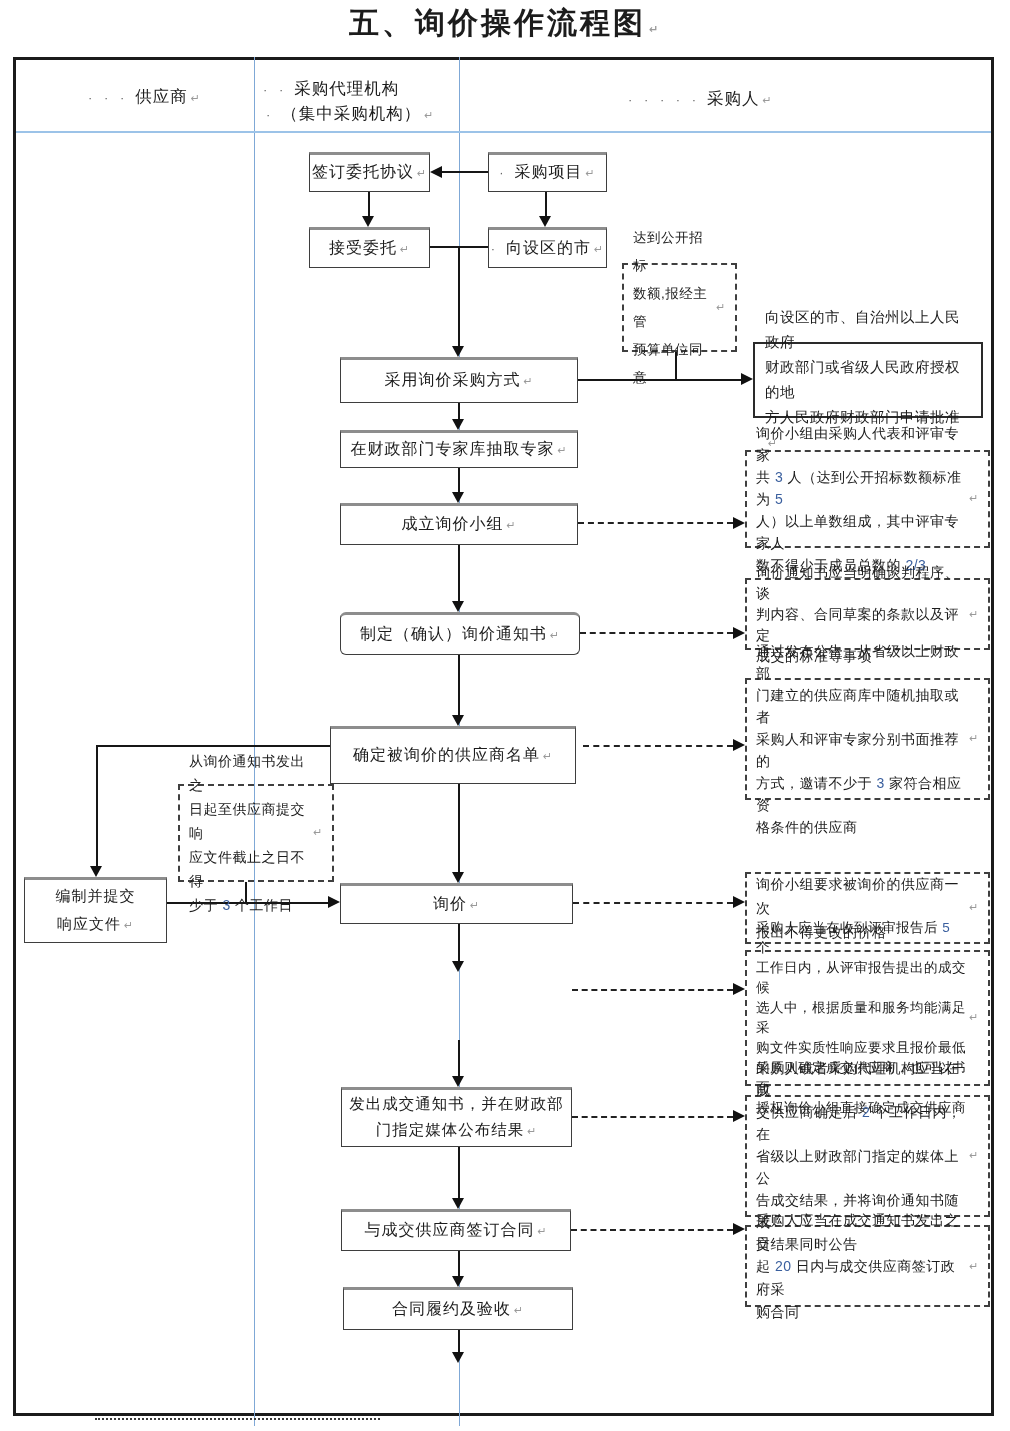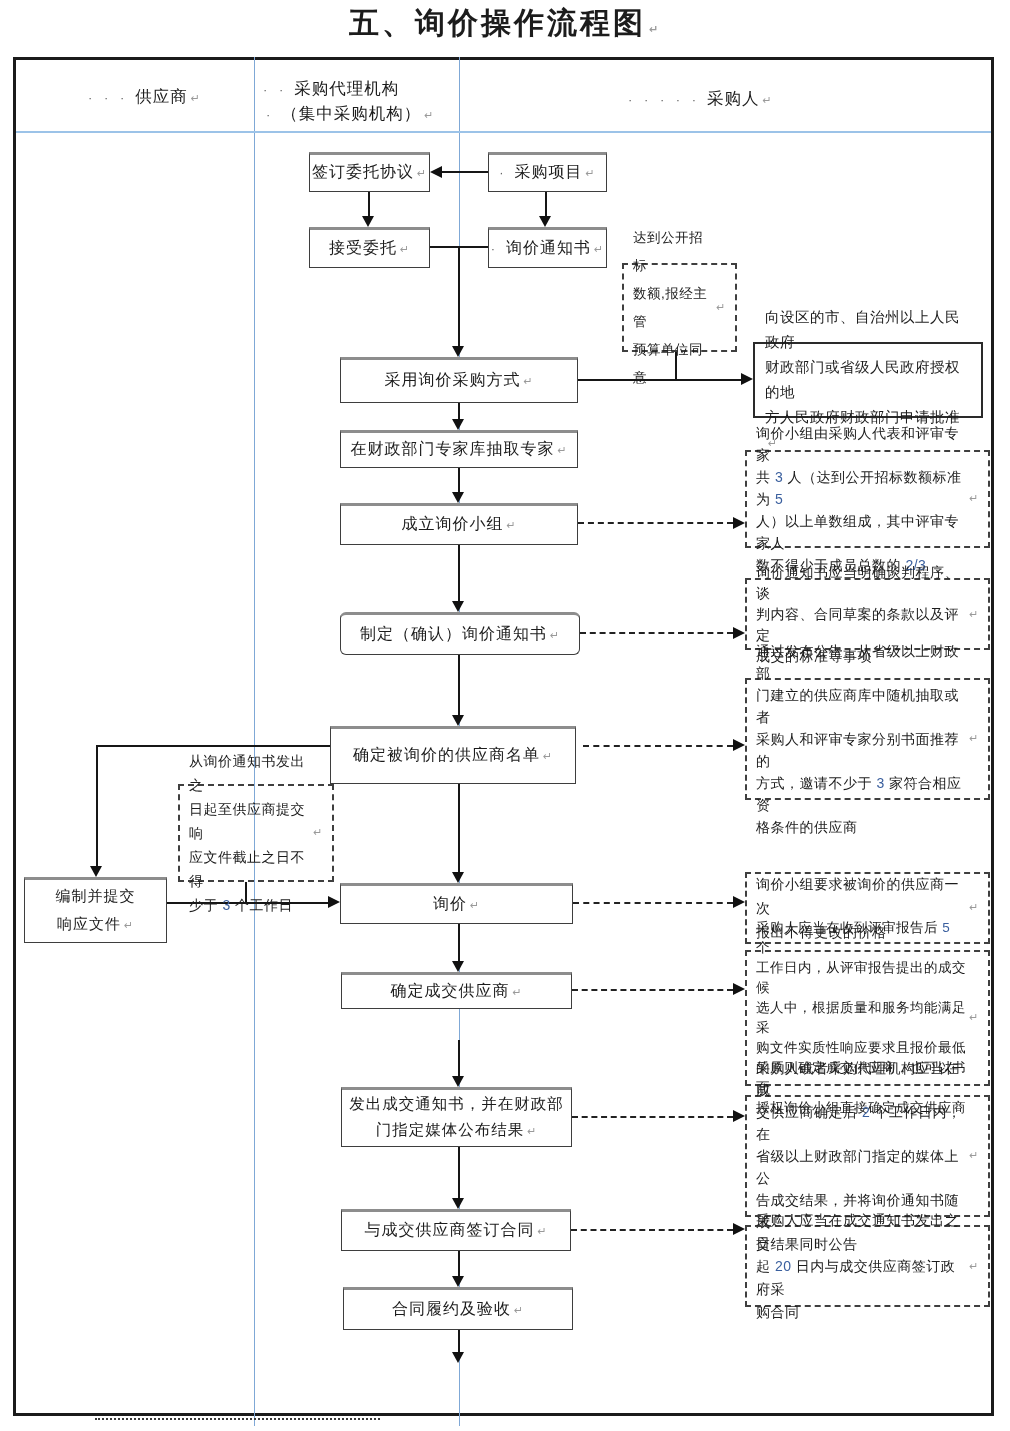--- a/index.html
+++ b/index.html
@@ -110,21 +110,21 @@
   <div class="box" style="left:309px;top:152px;width:121px;height:40px;">
       <span class="txt"><span>签订委托协议</span><span class="rm">↵</span></span>
     </div>
   <div class="box" style="left:488px;top:152px;width:119px;height:40px;">
       <span class="txt"><span class="leader">·</span><span>采购项目</span><span class="rm">↵</span></span>
     </div>
   <div class="box" style="left:309px;top:227px;width:121px;height:41px;">
       <span class="txt"><span>接受委托</span><span class="rm">↵</span></span>
     </div>
   <div class="box" style="left:488px;top:227px;width:119px;height:41px;">
-      <span class="txt"><span class="leader">·</span><span>询价通知书</span><span class="rm">↵</span></span>
+      <span class="txt"><span class="leader">·</span><span>向设区的市</span><span class="rm">↵</span></span>
     </div>
   <div class="box" style="left:340px;top:357px;width:238px;height:46px;">
       <span class="txt"><span>采用询价采购方式</span><span class="rm">↵</span></span>
     </div>
   <div class="box" style="left:340px;top:430px;width:238px;height:38px;">
       <span class="txt"><span>在财政部门专家库抽取专家</span><span class="rm">↵</span></span>
     </div>
   <div class="box" style="left:340px;top:503px;width:238px;height:42px;">
       <span class="txt"><span>成立询价小组</span><span class="rm">↵</span></span>
     </div>
@@ -133,23 +133,20 @@
     </div>
   <div class="box" style="left:330px;top:726px;width:246px;height:58px;">
       <span class="txt"><span>确定被询价的供应商名单</span><span class="rm">↵</span></span>
     </div>
   <div class="box" style="left:24px;top:877px;width:143px;height:66px;font-size:15px;line-height:28px;">
       <span class="txt"><span>编制并提交
 响应文件</span><span class="rm">↵</span></span>
     </div>
   <div class="box" style="left:340px;top:883px;width:233px;height:41px;">
       <span class="txt"><span>询价</span><span class="rm">↵</span></span>
-    </div>
-  <div class="box" style="left:341px;top:972px;width:231px;height:37px;">
-      <span class="txt"><span>确定成交供应商</span><span class="rm">↵</span></span>
     </div>
   <div class="box" style="left:341px;top:1087px;width:231px;height:60px;font-size:15.5px;">
       <span class="txt"><span>发出成交通知书，并在财政部
 门指定媒体公布结果</span><span class="rm">↵</span></span>
     </div>
   <div class="box" style="left:341px;top:1209px;width:230px;height:42px;">
       <span class="txt"><span>与成交供应商签订合同</span><span class="rm">↵</span></span>
     </div>
   <div class="box" style="left:343px;top:1287px;width:230px;height:43px;">
       <span class="txt"><span>合同履约及验收</span><span class="rm">↵</span></span>

